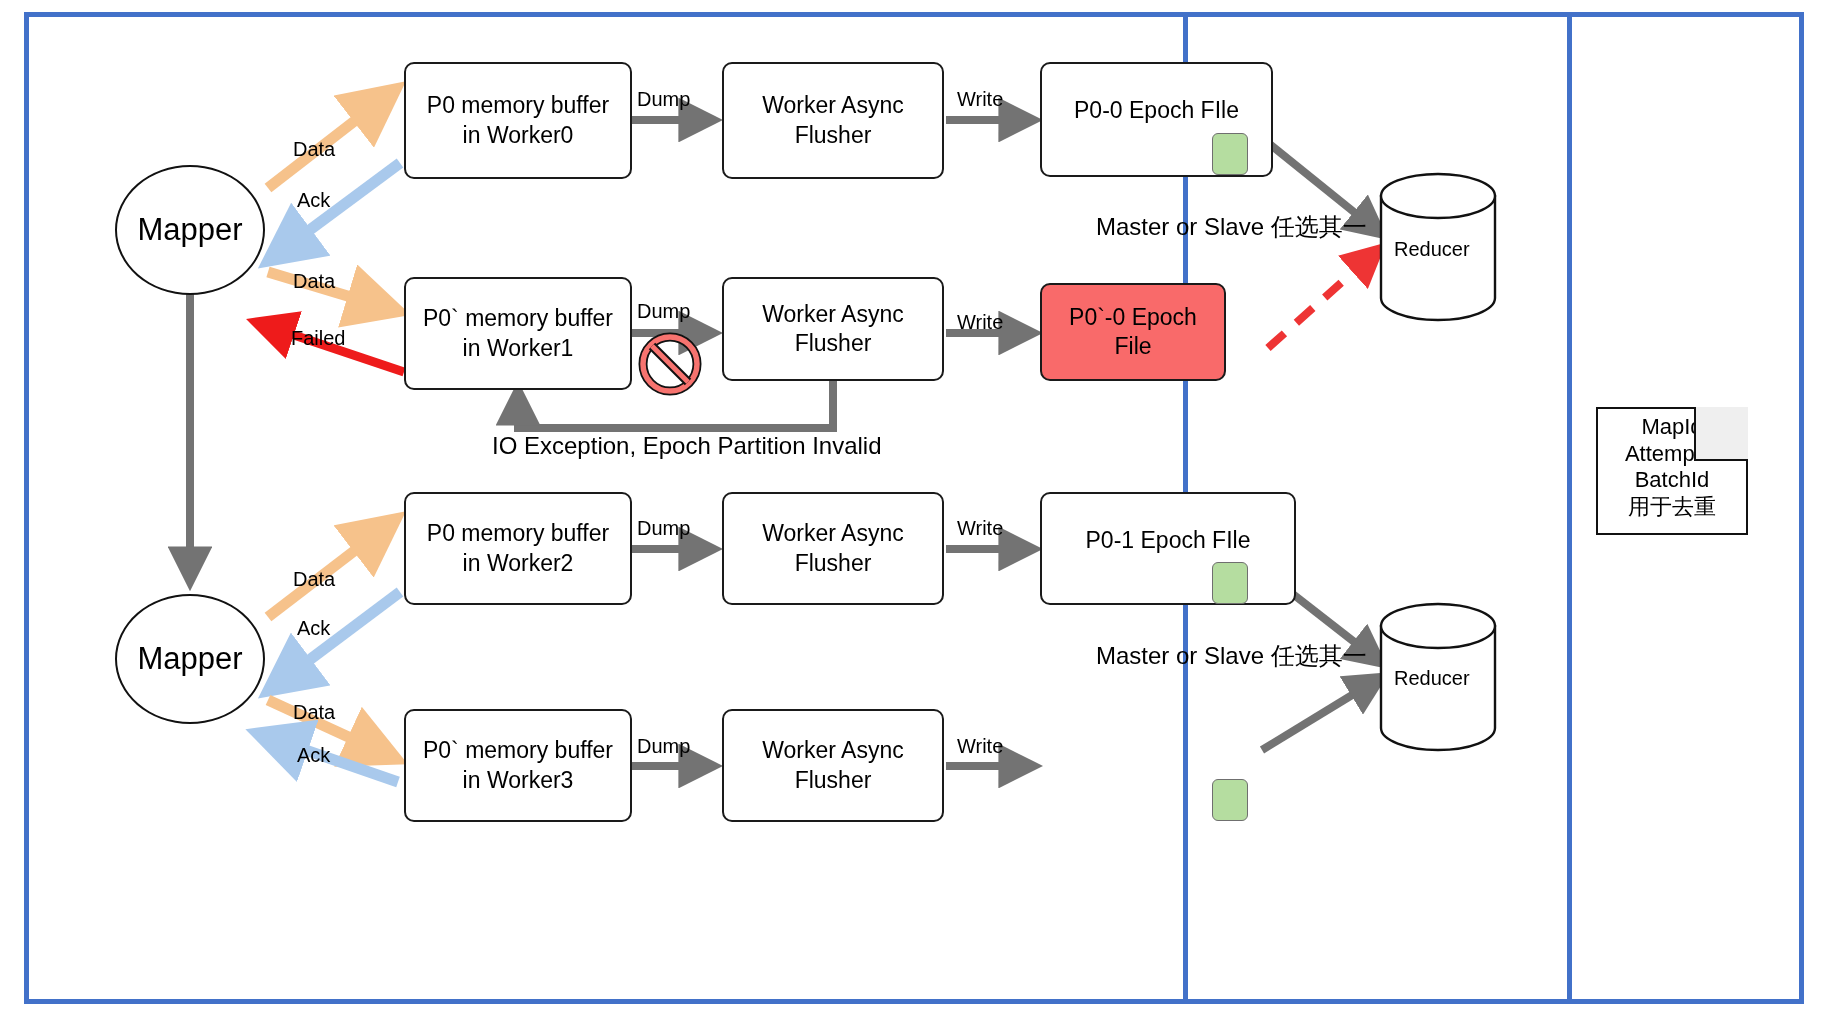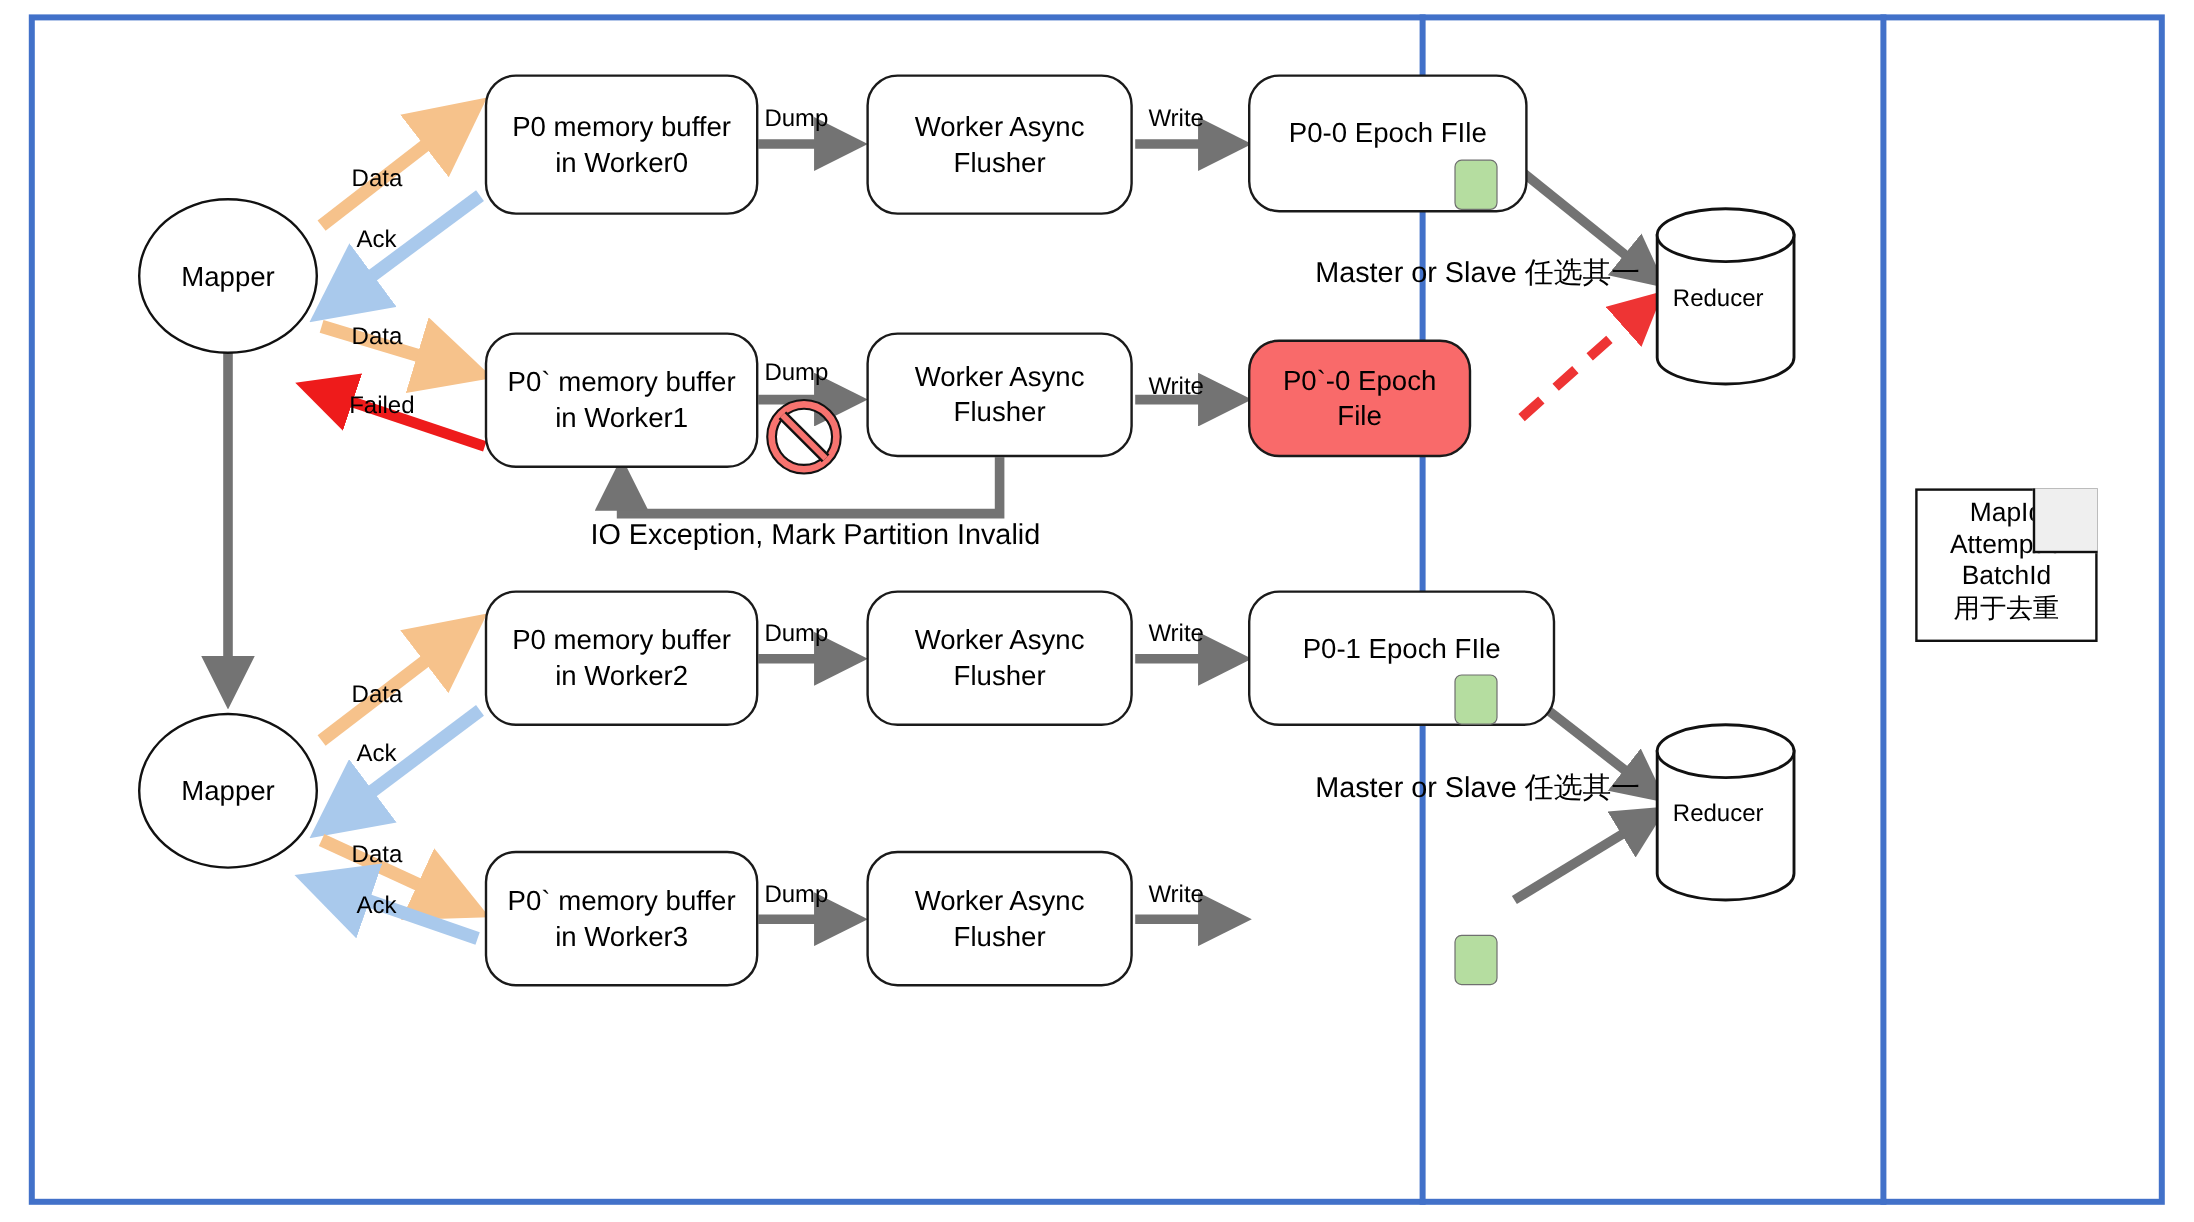--- a/index.html
+++ b/index.html
@@ -1,23 +1,23 @@
 <!DOCTYPE html>
 <html><head>
 <meta charset="utf-8">
 <style>
   html,body{margin:0;padding:0;background:#ffffff;}
   body{font-family:"Liberation Sans","DejaVu Sans",sans-serif;}
   #stage{position:relative;width:1828px;height:1018px;background:#ffffff;overflow:hidden;}
   #svgroot{position:absolute;left:0;top:0;width:1828px;height:1018px;}
   .node{position:absolute;box-sizing:border-box;display:flex;align-items:center;justify-content:center;text-align:center;}
-  .rbox{border:2.2px solid #1a1a1a;border-radius:26px;background:#ffffff;color:#000;
+  .rbox{border:2.2px solid #1a1a1a;border-radius:10px;background:#ffffff;color:#000;
         font-size:23px;line-height:1.28;padding:4px 8px;}
   .rbox.red{background:#f96a6a;border-color:#1a1a1a;}
-  .circle{border:2.4px solid #111;border-radius:50%;background:#fff;font-size:23px;color:#000;}
+  .circle{border:2.4px solid #111;border-radius:50%;background:#fff;font-size:31px;color:#000;}
   .label{position:absolute;font-size:20px;color:#000;white-space:nowrap;}
   .label.big{font-size:24px;}
   .greenchip{position:absolute;width:34px;height:40px;background:#b5dda0;border:1.6px solid #6f6f6f;border-radius:6px;}
   .note{position:absolute;box-sizing:border-box;background:#fff;border:2px solid #111;
         font-size:22px;line-height:1.22;color:#000;text-align:center;
         display:flex;flex-direction:column;align-items:center;justify-content:flex-end;padding-bottom:12px;}
   .note .fold{position:absolute;right:-2px;top:-2px;width:52px;height:52px;background:#efefef;
         border-left:2px solid #111;border-bottom:2px solid #111;}
   .frame{position:absolute;box-sizing:border-box;border:5px solid #4271c9;}
   .divider{position:absolute;background:#4271c9;width:5px;}
@@ -228,18 +228,18 @@
   <div class="label" style="left:637px;top:88px;">Dump</div>
   <div class="label" style="left:637px;top:300px;">Dump</div>
   <div class="label" style="left:637px;top:517px;">Dump</div>
   <div class="label" style="left:637px;top:735px;">Dump</div>
 
   <div class="label" style="left:957px;top:88px;">Write</div>
   <div class="label" style="left:957px;top:311px;">Write</div>
   <div class="label" style="left:957px;top:517px;">Write</div>
   <div class="label" style="left:957px;top:735px;">Write</div>
 
-  <div class="label big" style="left:492px;top:432px;">IO Exception, Mark Partition Invalid</div>
+  <div class="label big" style="left:492px;top:432px;">IO Exception, Epoch Partition Invalid</div>
 
   <div class="label big" style="left:1096px;top:211px;">Master or Slave 任选其一</div>
   <div class="label big" style="left:1096px;top:640px;">Master or Slave 任选其一</div>
 
 </div>
 
 </body></html>

